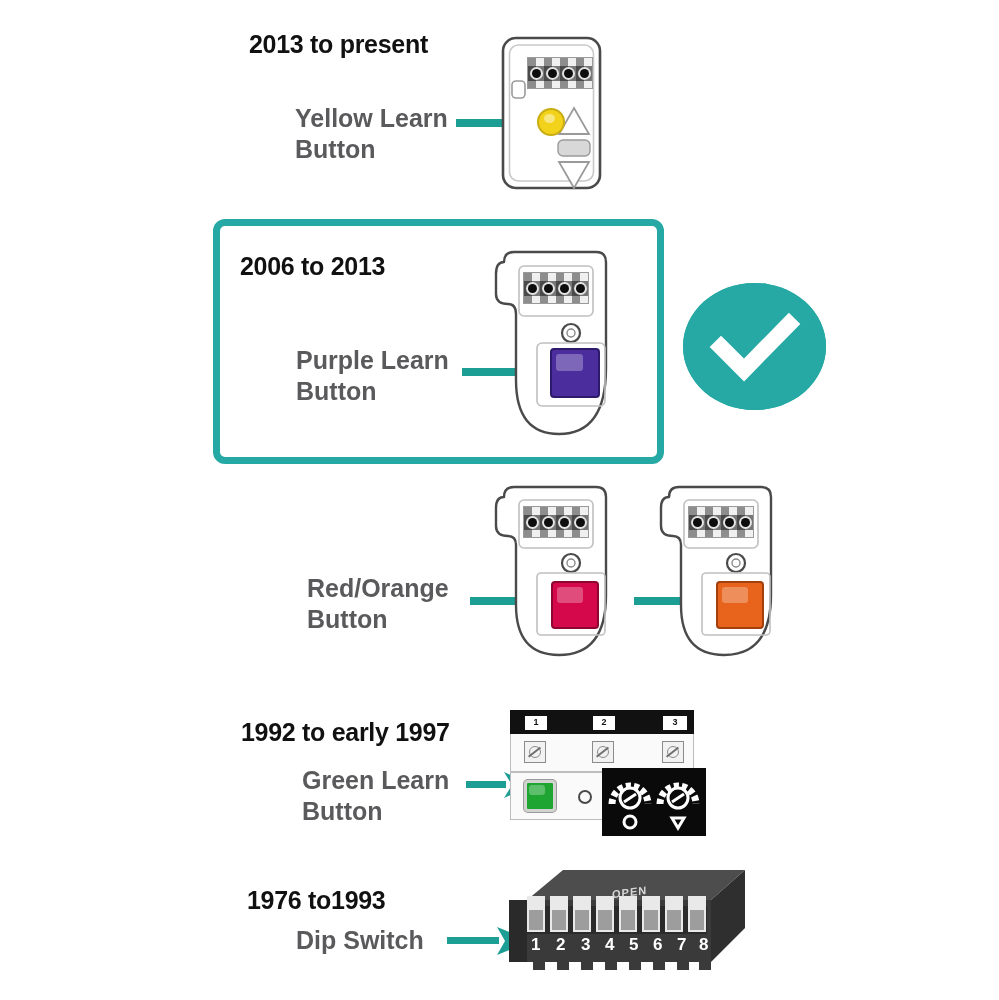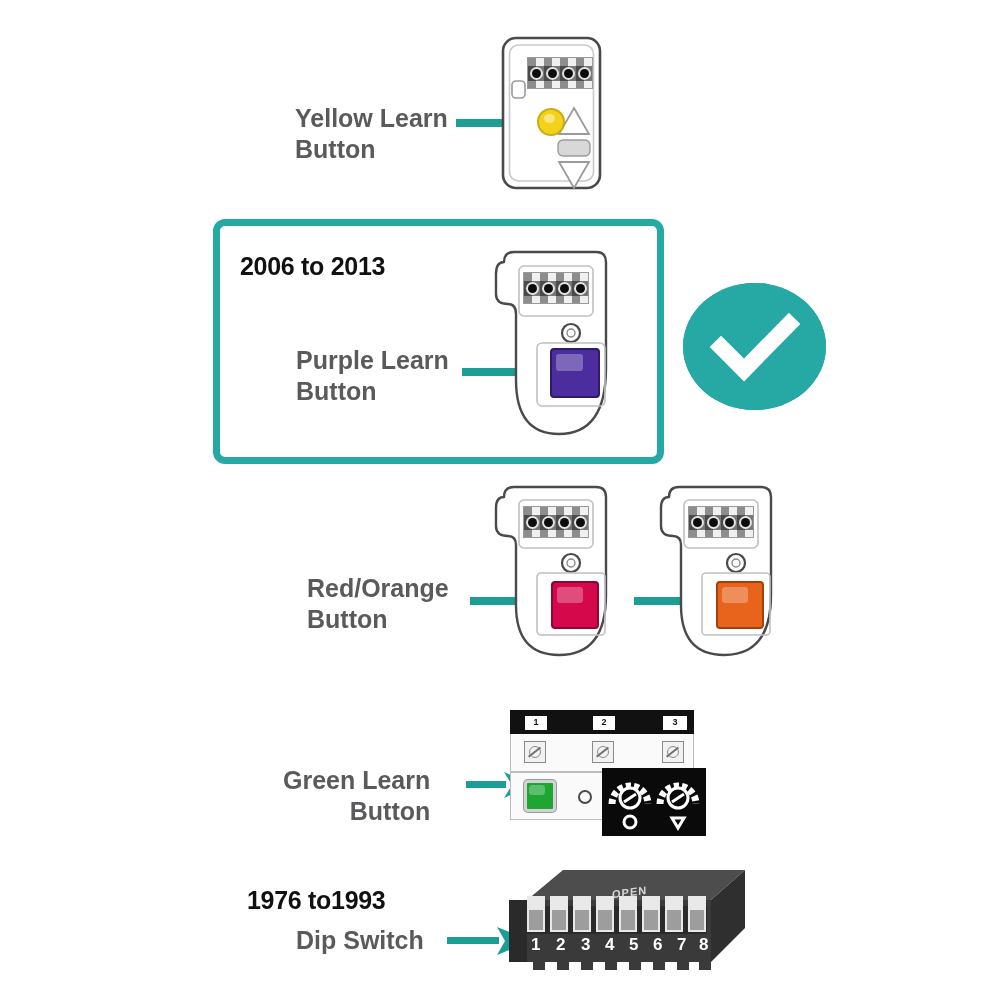--- a/index.html
+++ b/index.html
@@ -68,20 +68,21 @@
   .dip .num{position:absolute;color:#fff;font-weight:bold;font-size:17px;
     font-family:"Liberation Sans",sans-serif;}
   .dip .openlbl{position:absolute;color:#d8d8d8;font-size:11px;font-weight:bold;
     letter-spacing:1px;transform:skewY(-7deg);}
 </style>
 </head>
 <body>
 
 <div class="stage">
 
+  <div class="abs heading" style="left:249px;top:30px;">2013 to present</div>
 
   <div class="abs callout" style="left:295px;top:103px;">Yellow Learn
 Button</div>
 
   <div class="abs arrow" style="left:456px;top:106px;">
     <svg width="92" height="34" viewBox="0 0 92 34">
       <path d="M0 13 L58 13 L58 3 L90 17 L58 31 L58 21 L0 21 Z
                M58 13 L66 17 L58 21 Z" fill="#1d9e95"></path>
       <path d="M56 3 L90 17 L56 31 L64 17 Z" fill="#1d9e95"></path>
     </svg>
@@ -279,22 +280,23 @@
       <u style="width:9px;height:9px;background:#0d0d0d;box-shadow:0 0 0 2px #e4e4e4;"></u>
       <u style="width:9px;height:9px;background:#0d0d0d;box-shadow:0 0 0 2px #e4e4e4;"></u>
     </div>
   </div>
 
   <div class="abs sqbtn" style="left:716px;top:581px;width:48px;height:48px;
        background:#e8631c;border:2px solid #a23f0c;">
     <div class="gloss"></div>
   </div>
 
-
-  <div class="abs callout" style="left:283px;top:765px;text-align:right;">Green Learn
+  <div class="abs heading" style="left:241px;top:718px;">1992 to early 1997</div>
+
+  <div class="abs callout" style="left:302px;top:765px;">Green Learn
 Button</div>
 
   <div class="abs arrow" style="left:466px;top:770px;">
     <svg width="68" height="30" viewBox="0 0 68 30">
       <path d="M0 11 L40 11 L40 18 L0 18 Z" fill="#1d9e95"></path>
       <path d="M38 2 L66 15 L38 28 L46 15 Z" fill="#1d9e95"></path>
     </svg>
   </div>
 
   <div class="p92" style="left:510px;top:710px;width:196px;height:126px;">

